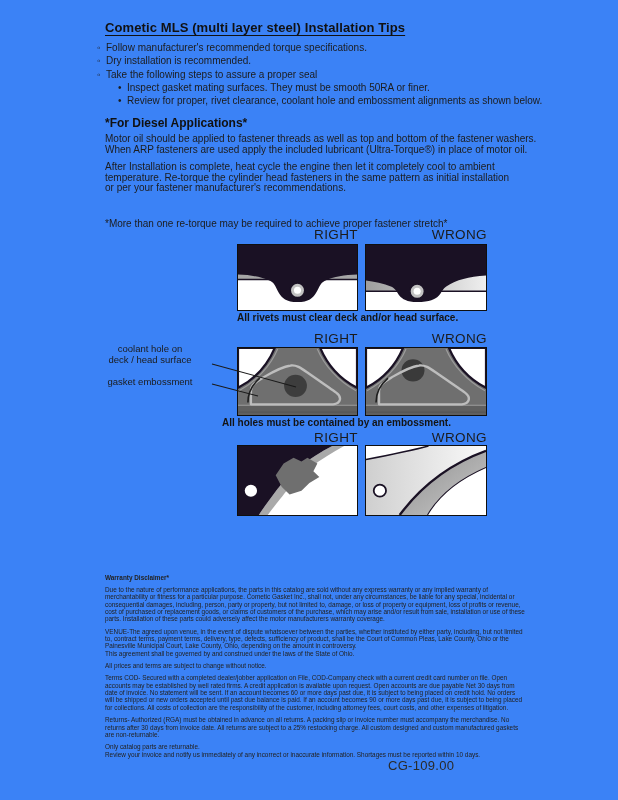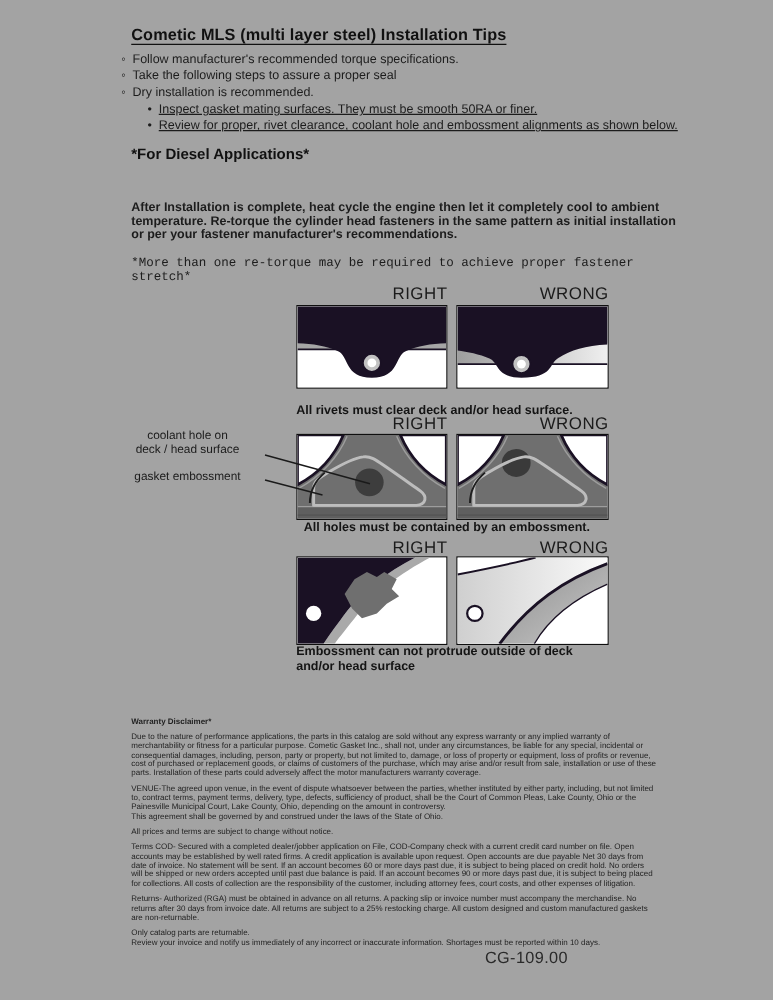--- a/index.html
+++ b/index.html
@@ -1,64 +1,66 @@
 <!DOCTYPE html>
 <html><head>
 <meta charset="utf-8">
 <style>
   html,body{margin:0;padding:0;background:#e8e8e8;}
   .page{
     position:relative;width:618px;height:800px;margin:0 auto;
-    background:#a3a3a3;overflow:hidden;
+    background:#3b82f6;overflow:hidden;
     font-family:"Liberation Sans","DejaVu Sans",sans-serif;
     color:#1a1a1a;
   }
   .abs{position:absolute;}
   .pre{white-space:pre-line;}
   .title{
     left:105px;top:20px;margin:0;font-size:13px;font-weight:bold;color:#111;
     text-decoration:underline;text-underline-offset:3px;text-decoration-thickness:1.3px;
     letter-spacing:.1px;
   }
   .bullets{left:97px;top:41px;font-size:10px;line-height:13.3px;color:#1c1c1c;}
   .b{white-space:nowrap;}
   .b .m{display:inline-block;width:9px;}
-  .b.sub{margin-left:21px;text-decoration:underline;}
+  .b.sub{margin-left:21px;}
   .diesel-h{left:105px;top:116px;margin:0;font-size:12px;font-weight:bold;color:#111;}
   .body{left:105px;margin:0;font-size:10px;color:#1c1c1c;width:440px;}
   .p1{top:133px;line-height:11px;}
-  .p2{top:162px;line-height:10.6px;font-weight:bold;}
-  .note{top:206px;line-height:11px;font-family:Liberation Mono, monospace;}
+  .p2{top:162px;line-height:10.6px;}
+  .note{top:218px;line-height:11px;}
   .dlabel{font-size:13.5px;color:#1b1b1b;text-align:right;letter-spacing:.4px;}
   .box{border:1.7px solid #0f0f0f;box-sizing:border-box;background:#fff;}
   .box svg{display:block;width:100%;height:100%;}
   .caption{font-size:10px;font-weight:bold;color:#141414;line-height:11.5px;}
   .annot{font-size:9.5px;color:#1b1b1b;line-height:10.5px;text-align:center;}
   .leader{overflow:visible;}
   .disclaimer{left:105px;top:574px;width:420px;color:#222;}
   .disclaimer h3{margin:0 0 5px 0;font-size:6.4px;font-weight:bold;}
   .disclaimer p{margin:0 0 5px 0;font-size:6.4px;line-height:7.35px;}
   .footer-code{left:388px;top:758px;font-size:13px;color:#2a2a2a;letter-spacing:.3px;}
 </style>
 </head>
 <body>
 
 <div class="page">
 
   <h1 class="abs title">Cometic MLS (multi layer steel) Installation Tips</h1>
 
   <div class="abs bullets">
     <div class="b"><span class="m">◦</span><span>Follow manufacturer's recommended torque specifications.</span></div>
+    <div class="b"><span class="m">◦</span><span>Dry installation is recommended.</span></div>
     <div class="b"><span class="m">◦</span><span>Take the following steps to assure a proper seal</span></div>
-    <div class="b"><span class="m">◦</span><span>Dry installation is recommended.</span></div>
     <div class="b sub"><span class="m">•</span><span>Inspect gasket mating surfaces.  They must be smooth 50RA or finer.</span></div>
     <div class="b sub"><span class="m">•</span><span>Review for proper, rivet clearance, coolant hole and embossment alignments as shown below.</span></div>
   </div>
 
   <h2 class="abs diesel-h">*For Diesel Applications*</h2>
+  <p class="abs body p1 pre">Motor oil should be applied to fastener threads as well as top and bottom of the fastener washers.
+When ARP fasteners are used apply the included lubricant (Ultra-Torque®) in place of motor oil.</p>
   <p class="abs body p2 pre">After Installation is complete, heat cycle the engine then let it completely cool to ambient
 temperature. Re-torque the cylinder head fasteners in the same pattern as initial installation
 or per your fastener manufacturer's recommendations.</p>
   <p class="abs body note">*More than one re-torque may be required to achieve proper fastener stretch*</p>
 
   <div class="abs dlabel" style="left:237px;top:227px;width:121px;">RIGHT</div>
   <div class="abs dlabel" style="left:365px;top:227px;width:122px;">WRONG</div>
 
   <div class="abs box" style="left:237px;top:244px;width:121px;height:67px;">
     <svg viewBox="0 0 121 66" preserveAspectRatio="none">
@@ -81,21 +83,21 @@
       </defs>
       <rect width="122" height="66" fill="#ffffff"></rect>
       <rect x="0" y="30" width="122" height="17" fill="url(#gw1)"></rect>
       <line x1="0" y1="47" x2="122" y2="47" stroke="#1a1124" stroke-width="1.4"></line>
       <path d="M0,0 H122 V31 C104,32 92,35.5 82,42 C74,47 78,58 52,58 C31,58 34,46 26,42.5 C18,39 8,37 0,36 Z" fill="#1a1124"></path>
       <circle cx="52" cy="47" r="7.4" fill="#c2c2c2" stroke="#1a1124" stroke-width="1.6"></circle>
       <circle cx="52" cy="47" r="3.6" fill="#ffffff"></circle>
     </svg>
   </div>
 
-  <div class="abs caption" style="left:237px;top:312px;margin-top:11px;">All rivets must clear deck and/or head surface.</div>
+  <div class="abs caption" style="left:237px;top:312px;">All rivets must clear deck and/or head surface.</div>
 
   <div class="abs dlabel" style="left:237px;top:331px;width:121px;">RIGHT</div>
   <div class="abs dlabel" style="left:365px;top:331px;width:122px;">WRONG</div>
 
   <div class="abs annot pre" style="left:88px;top:344px;width:124px;">coolant hole on
 deck / head surface</div>
   <div class="abs annot" style="left:88px;top:377px;width:124px;">gasket embossment</div>
 
   <div class="abs box" style="left:237px;top:347px;width:121px;height:69px;">
     <svg viewBox="0 0 120 69" preserveAspectRatio="none">
@@ -127,21 +129,21 @@
       <path d="M13,58 V44 C13,38 18,35 26,30 C36,24 46,19 53,18 C59,17 64,21 71,26 C81,33 92,41 99,46 C105,50.5 104,57 96,58 Z" fill="none" stroke="#bdbdbd" stroke-width="2.4" stroke-linejoin="round"></path>
       <path d="M10,56 C10,47 14,38 22,31" stroke="#1f1f1f" stroke-width="1.6" fill="none"></path>
     </svg>
   </div>
 
   <svg class="abs leader" style="left:210px;top:358px;width:92px;height:42px;" viewBox="0 0 92 42">
     <line x1="2" y1="6" x2="86" y2="29" stroke="#1a1a1a" stroke-width="1.1"></line>
     <line x1="2" y1="26" x2="48" y2="38" stroke="#1a1a1a" stroke-width="1.1"></line>
   </svg>
 
-  <div class="abs caption" style="left:243px;top:417px;">All holes must be contained by an embossment.</div>
+  <div class="abs caption" style="left:222px;top:417px;">All holes must be contained by an embossment.</div>
 
   <div class="abs dlabel" style="left:237px;top:430px;width:121px;">RIGHT</div>
   <div class="abs dlabel" style="left:365px;top:430px;width:122px;">WRONG</div>
 
   <div class="abs box" style="left:237px;top:445px;width:121px;height:71px;">
     <svg viewBox="0 0 120 71" preserveAspectRatio="none">
       <rect width="120" height="71" fill="#ffffff"></rect>
       <path d="M21,71 C26,63 32,55 40,44 C52,28 72,12 95,0 L107,0 C83,13 61,30 49,46 C40,58 34,65 30,71 Z" fill="#a9a9a9"></path>
       <path d="M0,0 H95 C72,12 52,28 40,44 C32,55 26,63 21,71 L0,71 Z" fill="#1a1124"></path>
       <path d="M38,30 L46,18 L56,12 L64,16 L70,12 L80,18 L76,26 L82,32 L72,38 L64,46 L52,50 L44,42 Z" fill="#6f6f6f"></path>
@@ -164,22 +166,20 @@
       <rect width="121" height="71" fill="#ffffff"></rect>
       <path d="M0,14 C25,9 45,5 63,0 L121,0 L121,5 C86,18 58,38 34,71 L0,71 Z" fill="url(#g31)"></path>
       <path d="M0,14 C25,9 45,5 63,0" stroke="#1a1124" stroke-width="1.6" fill="none"></path>
       <path d="M34,71 C58,38 86,18 121,5 L121,22 C94,34 74,50 62,71 Z" fill="url(#g32)"></path>
       <path d="M34,71 C58,38 86,18 121,5" stroke="#1a1124" stroke-width="2.4" fill="none"></path>
       <path d="M62,71 C74,50 94,34 121,22" stroke="#1a1124" stroke-width="1.1" fill="none"></path>
       <circle cx="14" cy="46" r="6.2" fill="#ffffff" stroke="#1a1124" stroke-width="1.8"></circle>
     </svg>
   </div>
 
-  <div class="abs caption pre" style="left:237px;top:516px;">Embossment can not protrude outside of deck
-and/or head surface</div>
 
   <div class="abs disclaimer">
     <h3>Warranty Disclaimer*</h3>
     <p class="pre">Due to the nature of performance applications, the parts in this catalog are sold without any express warranty or any implied warranty of merchantability or fitness for a particular purpose.  Cometic Gasket Inc., shall not, under any circumstances, be liable for any special, incidental or consequential damages, including, person, party or property, but not limited to, damage, or loss of property or equipment, loss of profits or revenue, cost of purchased or replacement goods, or claims of customers of the purchase, which may arise and/or result from sale, installation or use of these parts.  Installation of these parts could adversely affect the motor manufacturers warranty coverage.</p>
     <p class="pre">VENUE-The agreed upon venue, in the event of dispute whatsoever between the parties, whether instituted by either party, including, but not limited to, contract terms, payment terms, delivery, type, defects, sufficiency of product, shall be the Court of Common Pleas, Lake County, Ohio or the Painesville Municipal Court, Lake County, Ohio, depending on the amount in controversy.
 This agreement shall be governed by and construed under the laws of the State of Ohio.</p>
     <p class="pre">All prices and terms are subject to change without notice.</p>
     <p class="pre">Terms COD- Secured with a completed dealer/jobber application on File, COD-Company check with a current credit card number on file.  Open accounts may be established by well rated firms.  A credit application is available upon request.  Open accounts are due payable Net 30 days from date of invoice.  No statement will be sent.  If an account becomes 60 or more days past due, it is subject to being placed on credit hold.  No orders will be shipped or new orders accepted until past due balance is paid.  If an account becomes 90 or more days past due, it is subject to being placed for collections.  All costs of collection are the responsibility of the customer, including attorney fees, court costs, and other expenses of litigation.</p>
     <p class="pre">Returns- Authorized (RGA) must be obtained in advance on all returns.  A packing slip or invoice number must accompany the merchandise.  No returns after 30 days from invoice date.  All returns are subject to a 25% restocking charge.  All custom designed and custom manufactured gaskets are non-returnable.</p>
     <p class="pre">Only catalog parts are returnable.

